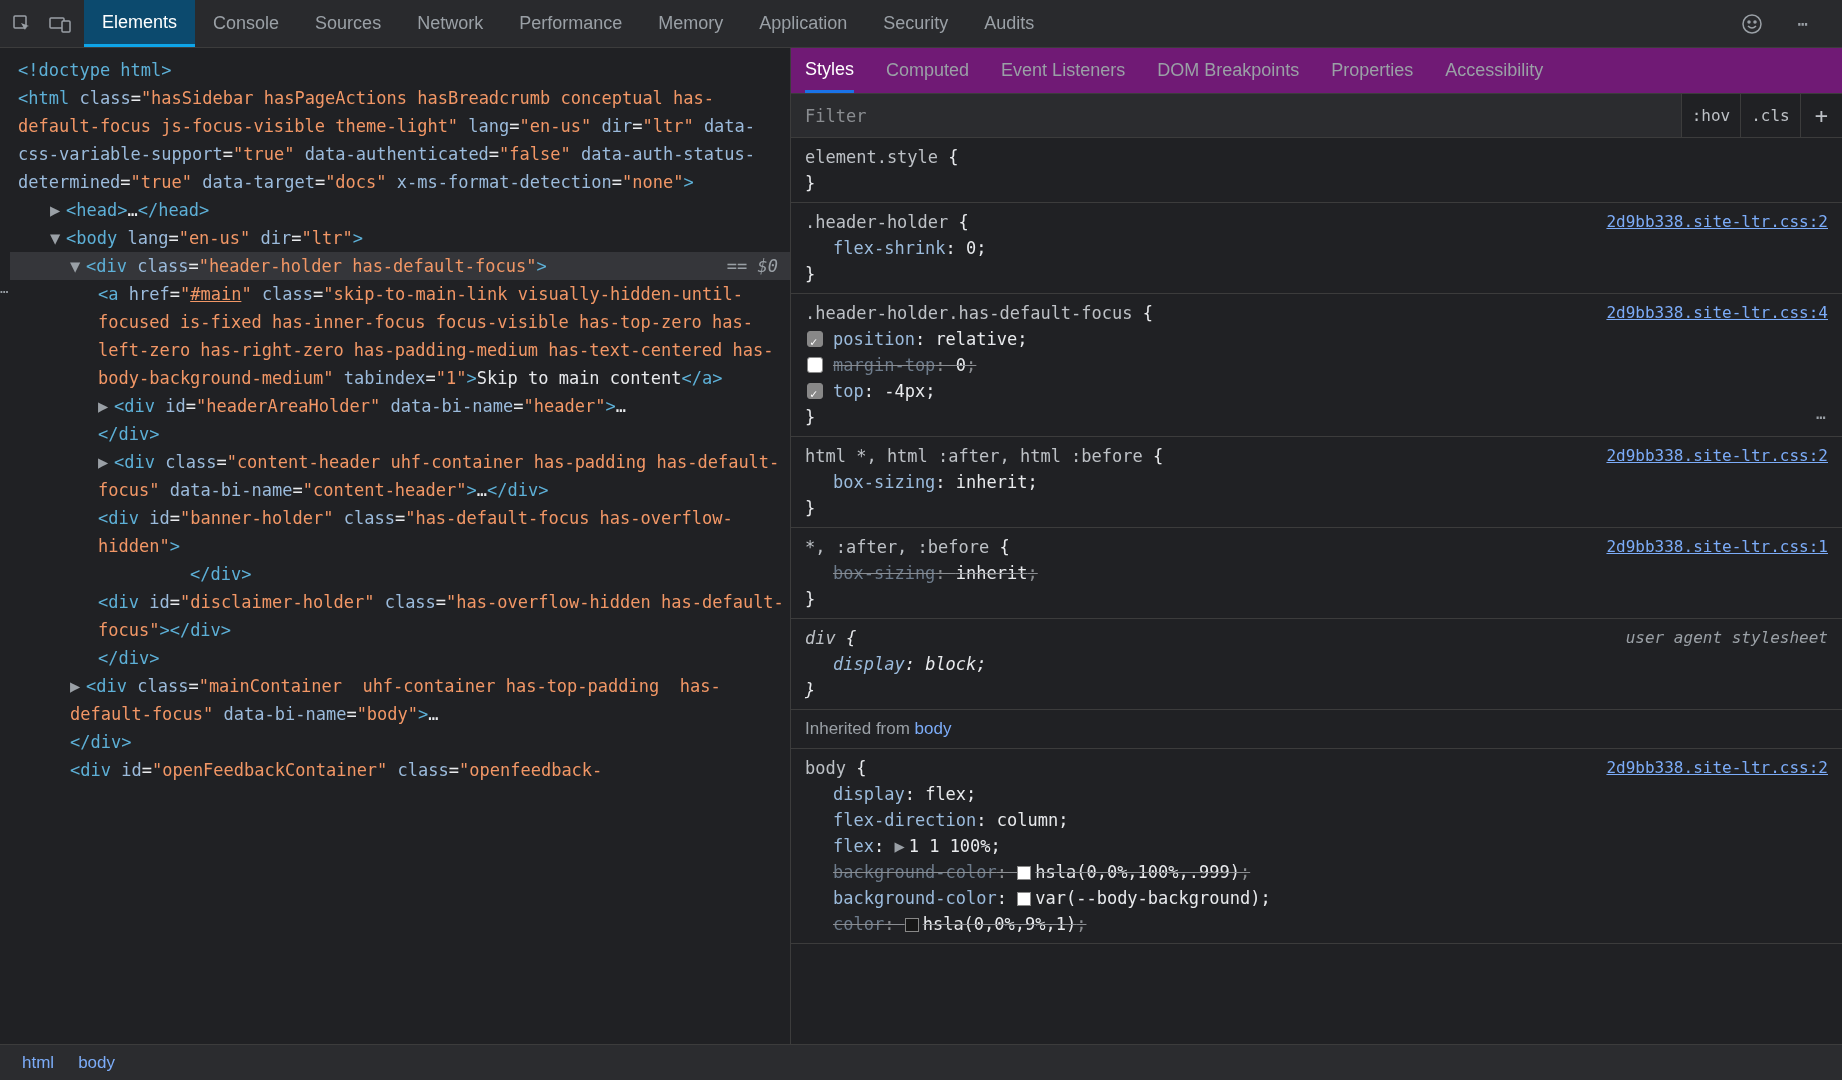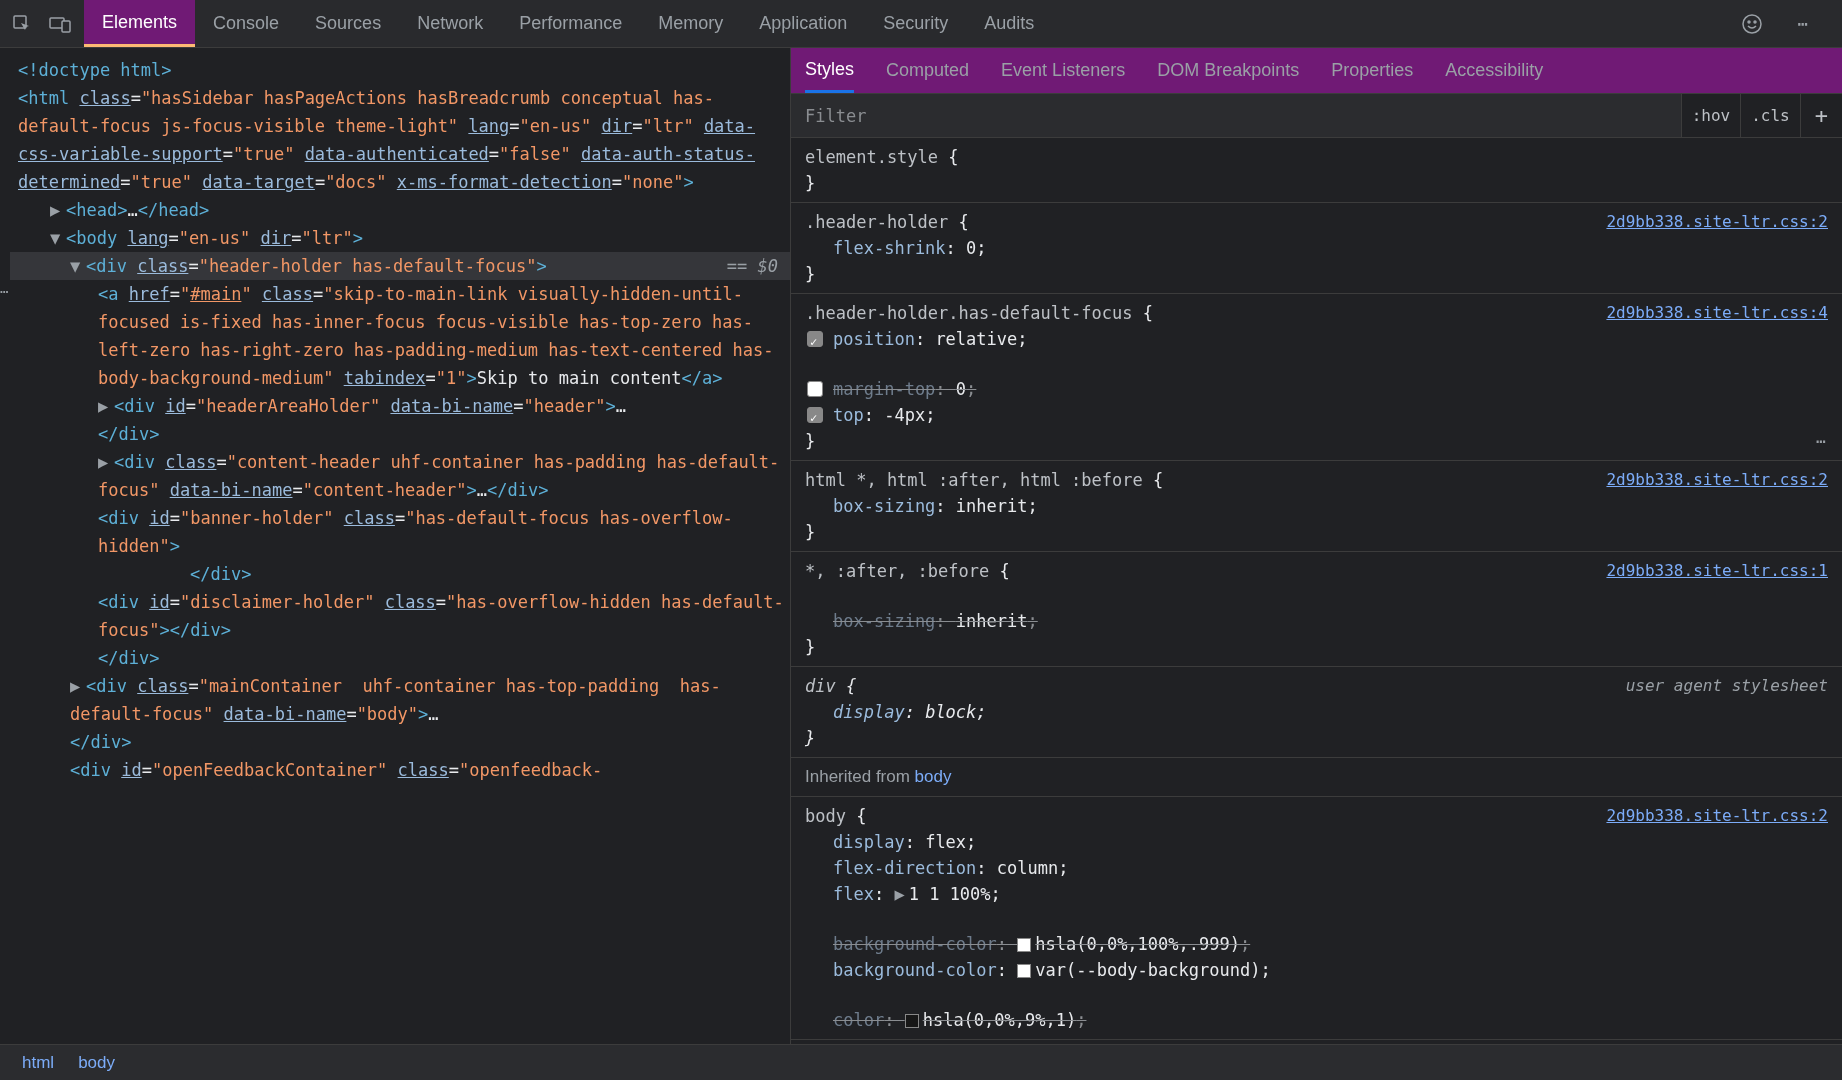--- a/index.html
+++ b/index.html
@@ -25,42 +25,42 @@
 .tab {
   padding: 0 18px;
   display: flex;
   align-items: center;
   color: #9aa0a6;
   cursor: pointer;
   font-family: "Segoe UI", Arial, sans-serif;
   font-size: 18px;
   font-weight: 400;
 }
-.tab.active { color: #fff; border-bottom: 3px solid #fdba74; background: #701a75; }
+.tab.active { color: #fff; border-bottom: 3px solid #0ea5e9; background: #0c4a6e; }
 .toolbar-right { display: flex; align-items: center; gap: 14px; padding-right: 6px; }
 
 .main { display: flex; height: calc(100% - 48px - 36px); }
 .dom-panel {
   width: 790px;
   background: #202124;
   overflow: hidden;
   padding: 8px 0 8px 10px;
   font-size: 17px;
   line-height: 28px;
   position: relative;
 }
 .dom-panel .line { white-space: pre-wrap; word-break: break-word; }
 .dom-panel .l0 { padding-left: 8px; }
 .dom-panel .l2 { padding-left: 40px; }
 .dom-panel .l3 { padding-left: 60px; }
 .dom-panel .l4 { padding-left: 88px; }
 .dom-panel .l5 { padding-left: 180px; }
 .arrow { color: #9aa0a6; display: inline-block; width: 16px; }
 .tag { color: #5db0d7; }
-.attr-name { color: #9bbbdc; text-decoration: underline; }
+.attr-name { color: #9bbbdc; }
 .attr-val { color: #f29766; }
 .attr-link { color: #f29766; text-decoration: underline; }
 .text-content { color: #e8eaed; }
 .ellips-gutter { position: absolute; left: 0; top: 226px; color: #9aa0a6; font-size: 14px; letter-spacing: 1px; }
 .selected-line { background: #35363a; }
 .eq0 { color: #9aa0a6; font-style: italic; float: right; padding-right: 12px; }
 
 .side-panel { flex: 1; display: flex; flex-direction: column; background: #202124; border-left: 1px solid #3c3c3c; }
 .subtabs {
   display: flex;
@@ -87,21 +87,21 @@
 .plus-btn { font-size: 22px; padding: 0 14px; }
 
 .styles-body { flex: 1; overflow: auto; font-size: 17px; line-height: 26px; }
 .rule { padding: 6px 14px 6px 14px; border-bottom: 1px solid #3c3c3c; position: relative; }
 .rule .src { position: absolute; right: 14px; top: 6px; color: #7cacf8; text-decoration: underline; cursor: pointer; font-size: 16px; }
 .rule .src.ua { color: #9aa0a6; font-style: italic; text-decoration: none; }
 .selector { color: #bdc1c6; }
 .brace { color: #e8eaed; }
 .prop-name { color: #9bbbdc; }
 .prop-val { color: #e8eaed; }
-.strike { text-decoration: line-through; color: #8a8d91; margin-top: 24px; }
+.strike { text-decoration: line-through; color: #8a8d91; }
 .strike .prop-name { color: #6e7c8c; }
 .decl { padding-left: 28px; position: relative; }
 .chk { position: absolute; left: 2px; top: 5px; width: 16px; height: 16px; border: 1px solid #888; border-radius: 3px; background: #fff; display: inline-block; }
 .chk.checked { background: #888; }
 .chk.checked::after { content: "✓"; color: #fff; font-size: 12px; position: absolute; left: 2px; top: -3px; }
 .swatch { display: inline-block; width: 14px; height: 14px; border: 1px solid #888; vertical-align: middle; margin-right: 4px; }
 .more-dots { position: absolute; right: 14px; bottom: 6px; color: #9aa0a6; letter-spacing: 2px; }
 .inherit-bar { padding: 6px 14px; color: #9aa0a6; font-style: normal; font-family: "Segoe UI", Arial, sans-serif; border-bottom: 1px solid #3c3c3c; }
 .inherit-bar .lnk { color: #7cacf8; cursor: pointer; }
 .tri { color: #9aa0a6; margin-right: 4px; }

